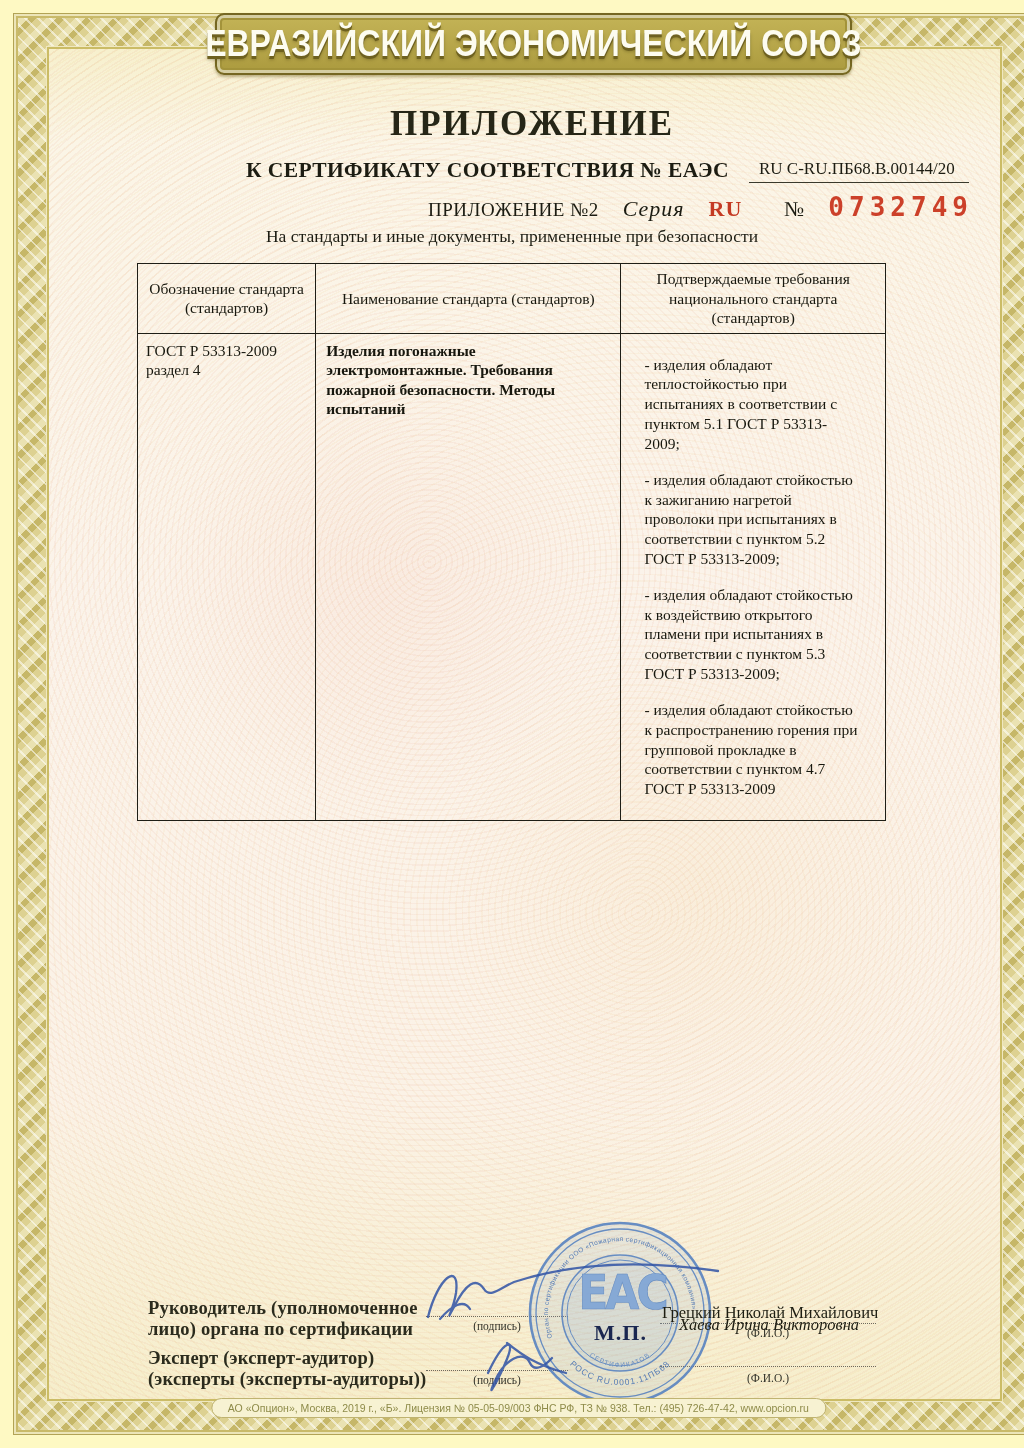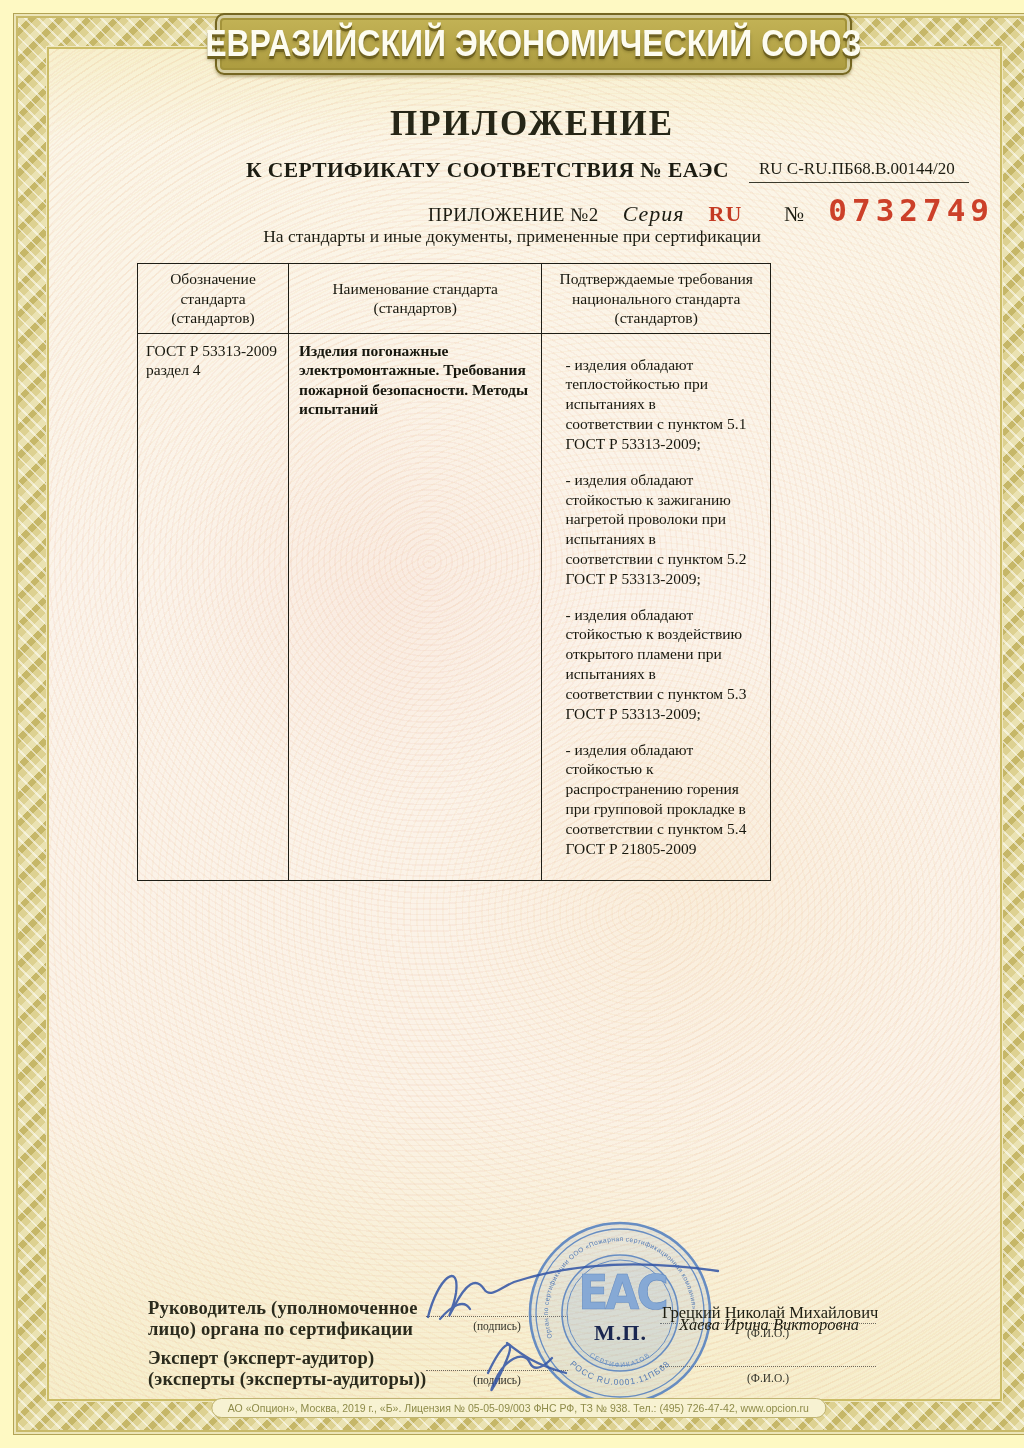--- a/index.html
+++ b/index.html
@@ -39,27 +39,27 @@
 
   .subtitle-row{position:absolute;left:246px;top:158px;width:720px;display:flex;align-items:flex-end;gap:20px;z-index:3;}
   .subtitle-main{font-size:21.5px;font-weight:700;letter-spacing:.4px;white-space:nowrap;}
   .cert-no{font-size:17px;border-bottom:1.5px solid #3a3a2c;padding:0 14px 3px 10px;white-space:nowrap;}
 
   .annex-row{position:absolute;left:428px;top:192px;display:flex;align-items:baseline;gap:24px;z-index:3;white-space:nowrap;}
   .annex-label{font-size:19px;letter-spacing:.5px;}
   .series-label{font-size:22px;font-style:italic;letter-spacing:1px;}
   .series-value{font-size:22px;font-weight:700;color:#c43a23;letter-spacing:1px;}
   .num-sign{font-size:21px;margin-left:18px;}
-  .form-number{font-family:"DejaVu Sans Mono", monospace;font-size:31px;font-weight:700;
+  .form-number{font-family:"DejaVu Sans Mono", monospace;font-size:26px;font-weight:700;
     color:#cc4029;letter-spacing:5px;}
 
   .intro-line{position:absolute;left:0;top:226px;width:1024px;text-align:center;font-size:17.5px;z-index:3;}
 
   
-  table.standards{position:absolute;left:137px;top:263px;width:634px;border-collapse:collapse;z-index:3;}
+  table.standards{position:absolute;left:137px;top:263px;width:749px;border-collapse:collapse;z-index:3;}
   table.standards th, table.standards td{border:1.6px solid #1e1e16;vertical-align:top;
     font-size:15.5px;line-height:1.26;color:#17170e;}
   table.standards th{font-weight:400;text-align:center;padding:5px 8px;height:42px;vertical-align:middle;font-size:15.5px;}
   td.c1{width:172px;padding:7px 8px;font-size:16.5px;}
   td.c2{width:305px;padding:7px 10px;font-size:16.5px;line-height:1.4;height:332px;font-weight:bold;}
   td.c3{width:264px;padding:5px 7px;font-size:15.5px;}
   td.c3 p{margin:16px;line-height:1.28;}
 
   
   .role{position:absolute;left:148px;width:280px;font-size:18.5px;font-weight:700;
@@ -99,42 +99,42 @@
   </div>
 
   <div class="annex-row">
     <span class="annex-label">ПРИЛОЖЕНИЕ №2</span>
     <span class="series-label">Серия</span>
     <span class="series-value">RU</span>
     <span class="num-sign">№</span>
     <span class="form-number">0732749</span>
   </div>
 
-  <div class="intro-line">На стандарты и иные документы, примененные при сертификации</div>
+  <div class="intro-line">На стандарты и иные документы, примененные при безопасности</div>
 
   <table class="standards">
     <thead>
       <tr>
         <th>Обозначение стандарта (стандартов)</th>
         <th>Наименование стандарта (стандартов)</th>
         <th>Подтверждаемые требования национального стандарта (стандартов)</th>
       </tr>
     </thead>
     <tbody>
       <tr>
         <td class="c1">
           <div>ГОСТ Р 53313-2009</div>
           <div>раздел 4</div>
         </td>
         <td class="c2">Изделия погонажные электромонтажные. Требования пожарной безопасности. Методы испытаний</td>
         <td class="c3">
           <p>- изделия обладают теплостойкостью при испытаниях в соответствии с пунктом 5.1 ГОСТ Р 53313-2009;</p>
           <p>- изделия обладают стойкостью к зажиганию нагретой проволоки при испытаниях в соответствии с пунктом 5.2 ГОСТ Р 53313-2009;</p>
           <p>- изделия обладают стойкостью к воздействию открытого пламени при испытаниях в соответствии с пунктом 5.3 ГОСТ Р 53313-2009;</p>
-          <p>- изделия обладают стойкостью к распространению горения при групповой прокладке в соответствии с пунктом 5.4 ГОСТ Р 21805-2009</p>
+          <p>- изделия обладают стойкостью к распространению горения при групповой прокладке в соответствии с пунктом 4.7 ГОСТ Р 53313-2009</p>
         </td>
       </tr>
     </tbody>
   </table>
 
   <div class="role" style="top:1298px;">
     <div>Руководитель (уполномоченное</div>
     <div>лицо) органа по сертификации</div>
   </div>
   <div class="role" style="top:1348px;">

